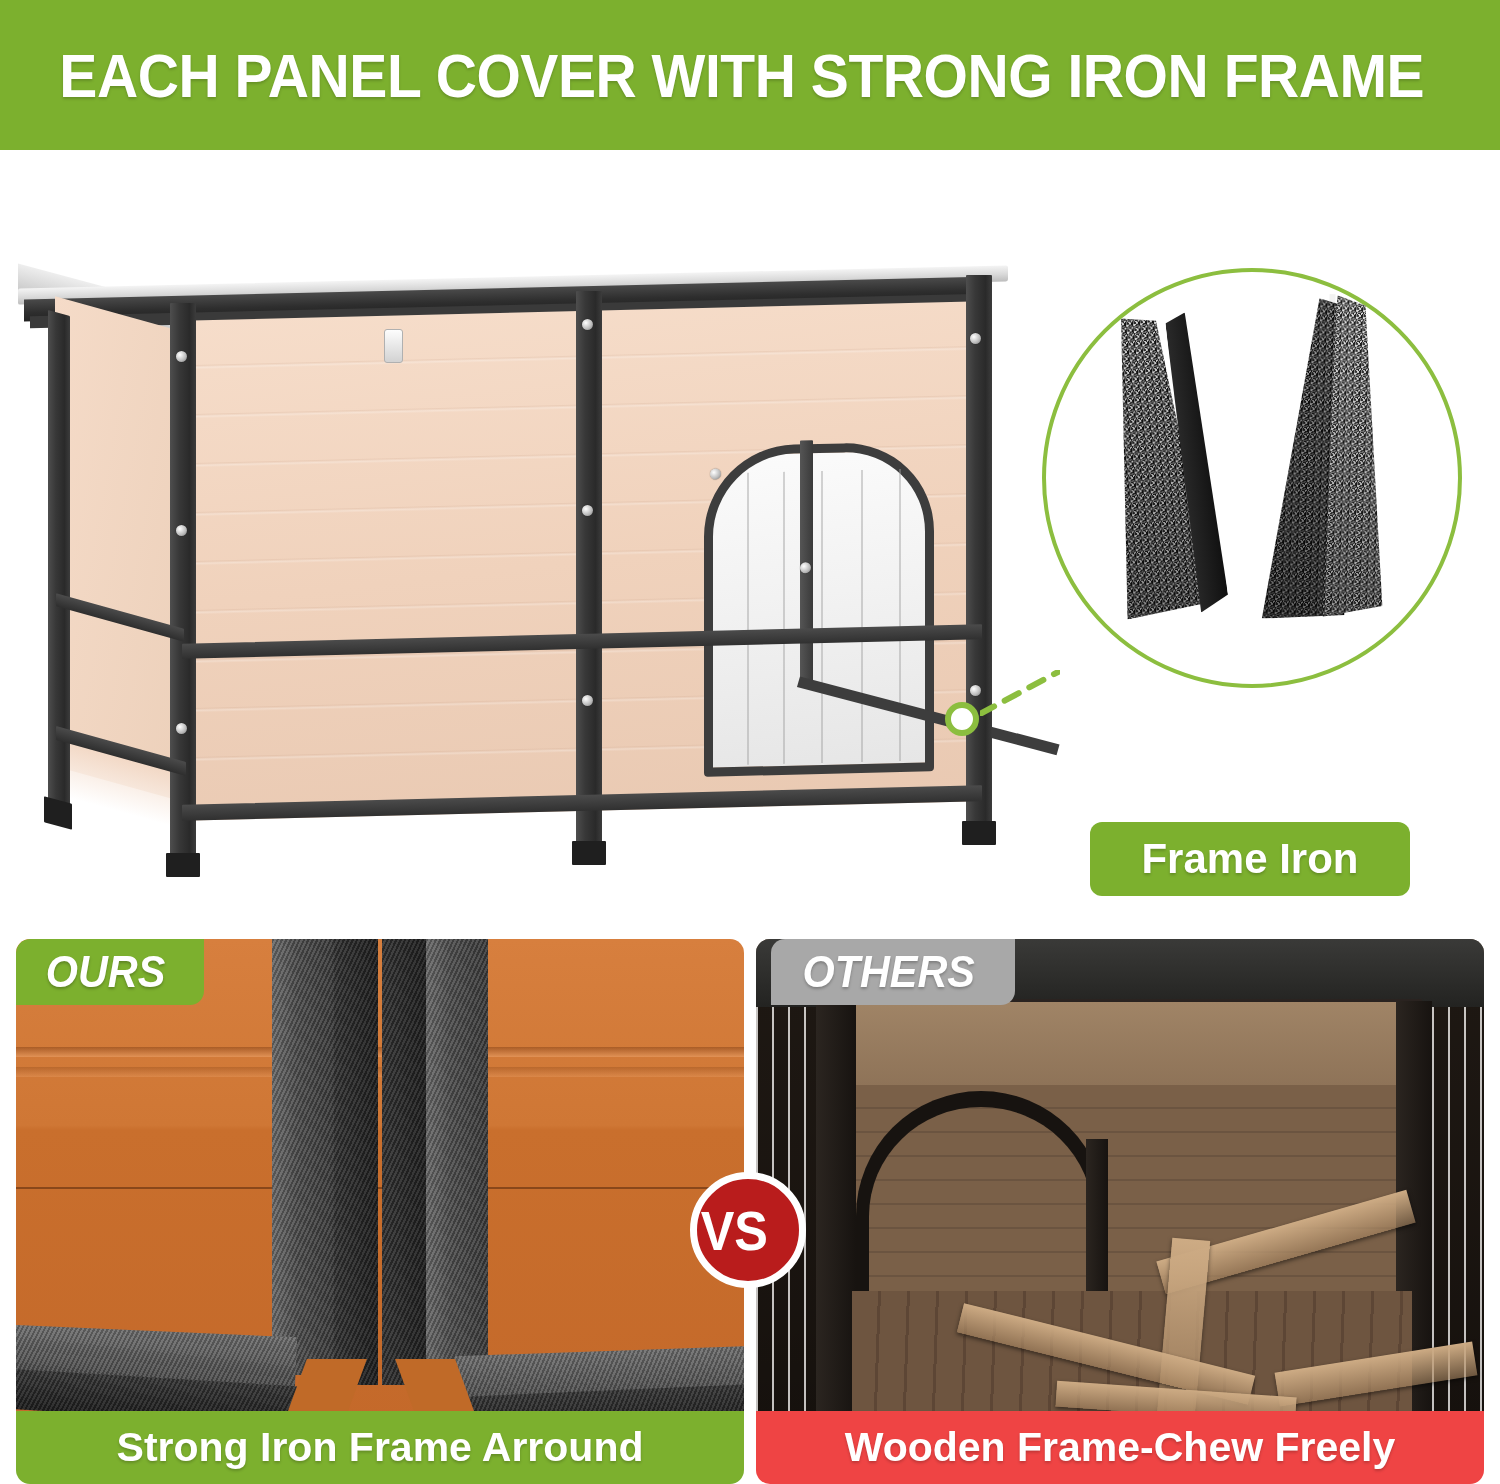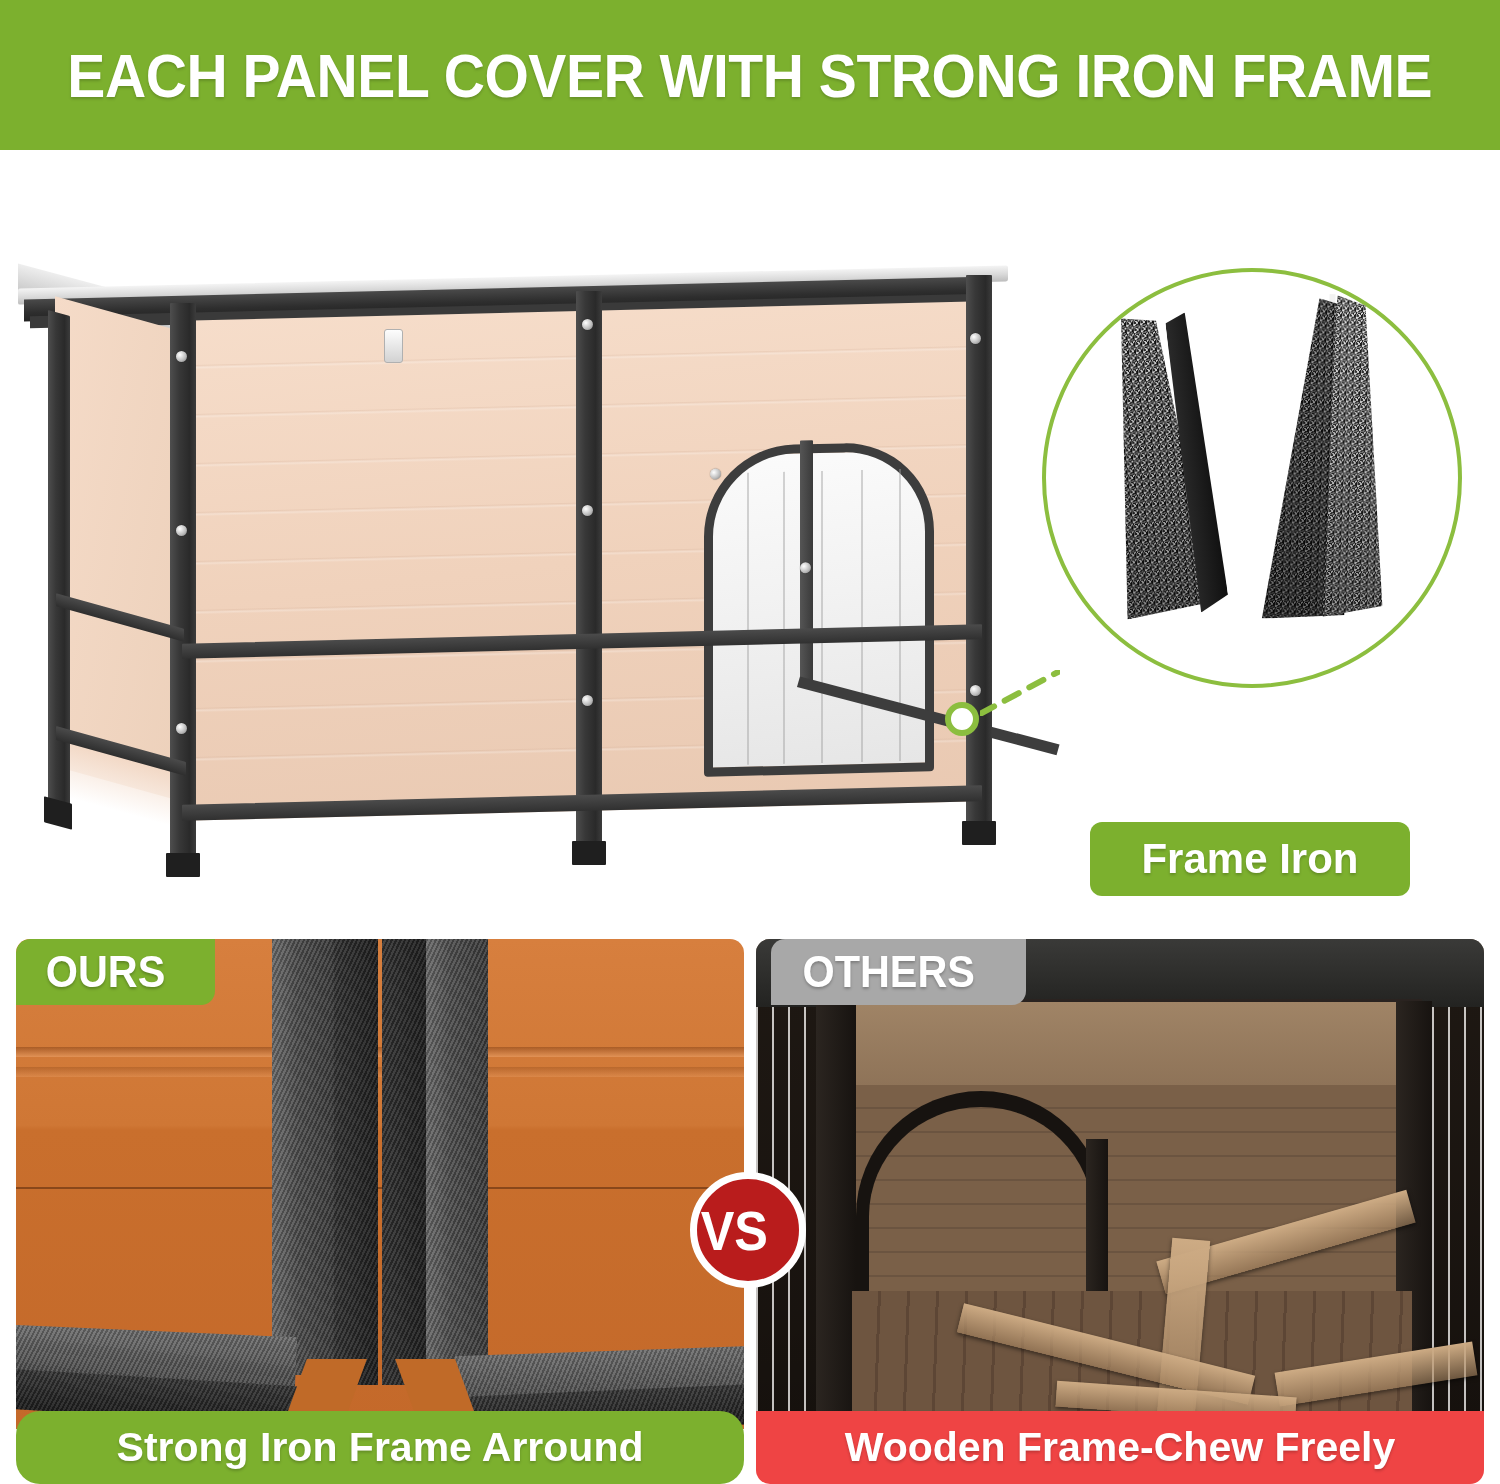--- a/index.html
+++ b/index.html
@@ -7,21 +7,21 @@
   body {
     width:1500px; height:1484px;
     position:relative; overflow:hidden;
     font-family:"Liberation Sans", sans-serif;
   }
 
   
   .header-banner{
     position:absolute; left:0; top:0; width:1500px; height:150px;
     background:#7CB02E;
-    display:flex; align-items:center; justify-content:center;
+    display:flex; align-items:center; 
   }
   .header-title{
     color:#ffffff;
     font-family:"Liberation Sans Narrow","Liberation Sans",sans-serif;
     font-weight:bold;
     font-size:62px;
     letter-spacing:-0.5px;
     transform:scaleX(0.92);
     white-space:nowrap;
     text-shadow:0 2px 3px rgba(0,0,0,0.18);
@@ -296,38 +296,39 @@
     position:absolute; left:96px; top:352px; width:560px; height:138px;
     background:repeating-linear-gradient(92deg,#6e5540 0 26px,#5d4635 26px 29px);
   }
   .oth-plank{
     position:absolute;
     background:linear-gradient(180deg,#cdab84,#a8866198);
     box-shadow:0 2px 4px rgba(0,0,0,.5);
   }
 
   .panel-badge{
-    position:absolute; left:0; top:0; height:66px; padding:0 46px 0 26px;
+    position:absolute; left:0; top:0; height:66px; padding:0 35px 0 26px;
     display:flex; align-items:center;
     border-radius:14px 0 14px 0;
+    font-style:italic;
   }
   .badge-ours{ background:#7CB02E; }
   .badge-others{ background:#A8A8A8;margin-left:15px; }
   .panel-badge span{
     color:#ffffff; font-weight:bold; font-size:44px;
     font-family:"Liberation Sans Narrow","Liberation Sans",sans-serif;
     transform:scaleX(0.94);
     text-shadow:0 2px 3px rgba(0,0,0,.25);
   }
 
   .panel-caption{
     position:absolute; left:0; bottom:0; width:100%; height:73px;
     display:flex; align-items:center; justify-content:center;
   }
-  .caption-ours{ background:#7CB02E;border-radius:24px; }
+  .caption-ours{ background:#7CB02E; }
   .caption-others{ background:#ef4444; }
   .panel-caption span{
     color:#ffffff; font-size:41px; font-weight:bold;
     font-family:"Liberation Sans",sans-serif;
     text-shadow:0 2px 3px rgba(0,0,0,.2);
   }
 
   .vs-badge{
     position:absolute; left:690px; top:1172px; width:116px; height:116px;
     border-radius:50%; background:#b91c1c; border:7px solid #ffffff;

